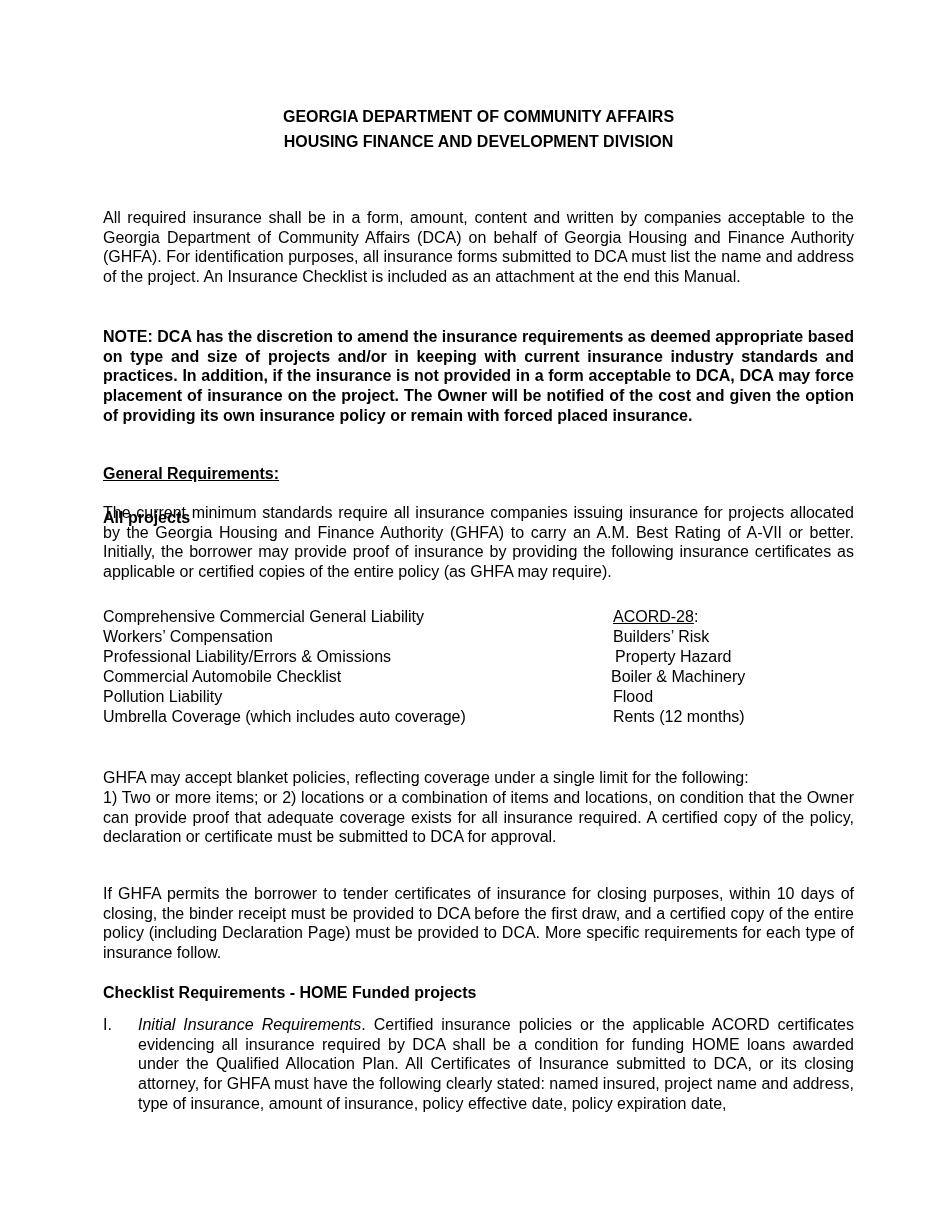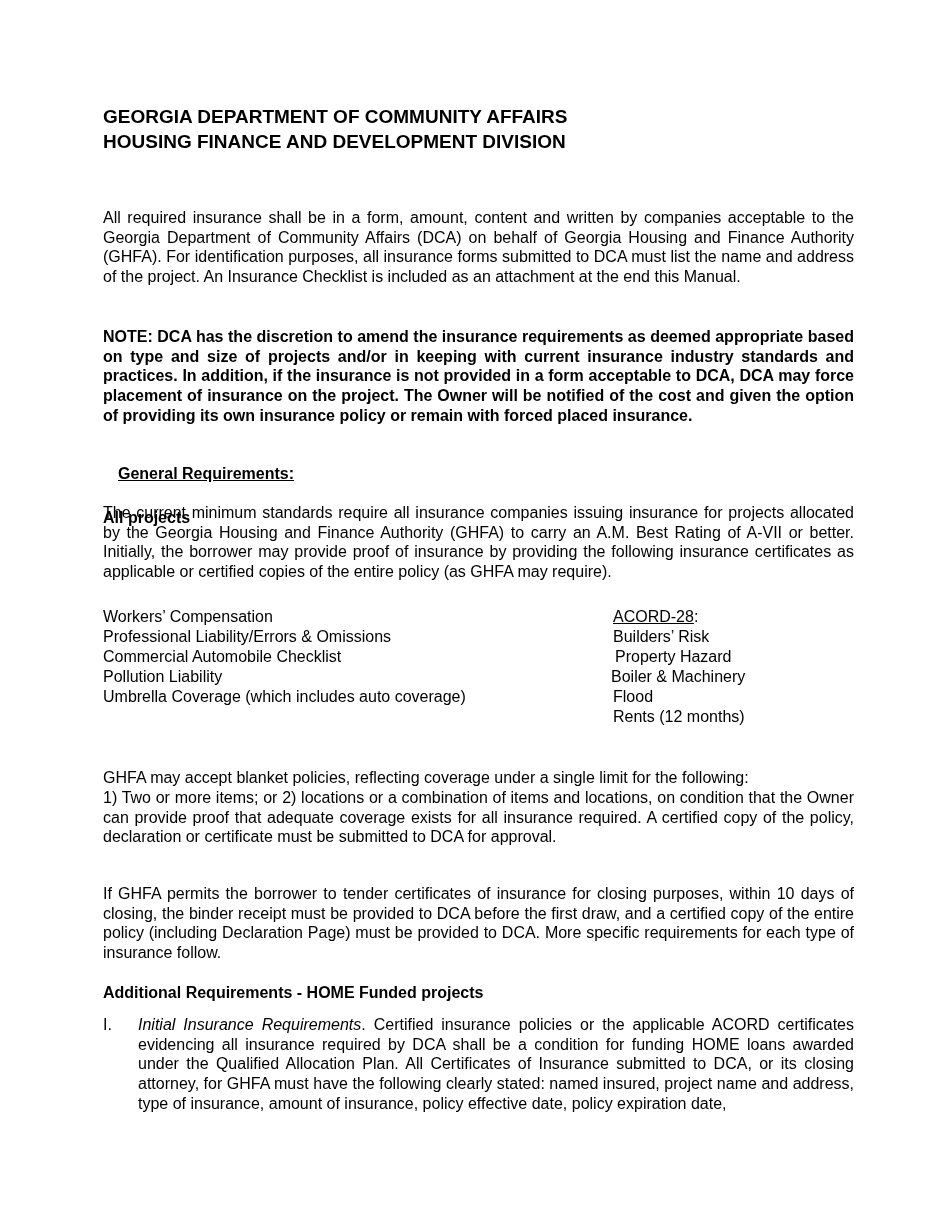--- a/index.html
+++ b/index.html
@@ -1,24 +1,24 @@
 <!DOCTYPE html>
 <html><head>
   <meta charset="utf-8">
   <style>
     html, body { margin: 0; padding: 0; background: #ffffff; }
     body { width: 950px; height: 1230px; position: relative; overflow: hidden; color: #000; font-family: "Liberation Sans", sans-serif; font-size: 16px; }
     .page { position: absolute; left: 103px; top: 0; width: 751px; }
-    .title-block { position: absolute; top: 104px; left: 0; width: 751px; font-weight: bold; font-size: 19px; line-height: 25px; }
+    .title-block { position: absolute; top: 104px; left: 0; width: 751px; text-align: center; font-weight: bold; font-size: 16px; line-height: 25px; }
     .title-line { display: block; }
     .para { position: absolute; left: 0; width: 751px; text-align: justify; line-height: 19.7px; margin: 0; }
     .bold { font-weight: bold; }
     .intro { top: 208px; }
     .note { top: 327px; }
-    .gen-head { position: absolute; top: 464px; left: 0; font-weight: bold; text-decoration: underline; line-height: 20px; margin-left: 15px; }
+    .gen-head { position: absolute; top: 464px; left: 0; font-weight: bold; text-decoration: underline; line-height: 20px; }
     .all-proj { position: absolute; top: 508px; left: 0; font-weight: bold; line-height: 20px; }
     .gen-body { top: 503px; }
     .col { position: absolute; top: 607px; line-height: 19.9px; }
     .col-left { left: 0; }
     .col-right { left: 510px; }
     .col .hd { text-decoration: underline; }
     .col div { white-space: nowrap; }
     .col-right .i2 { padding-left: 2px; }
     .col-right .i3 { margin-left: -2px; }
     .blanket { top: 768px; }
@@ -42,40 +42,41 @@
 
   <p class="para intro">All required insurance shall be in a form, amount, content and written by companies acceptable to the Georgia Department of Community Affairs (DCA) on behalf of Georgia Housing and Finance Authority  (GHFA).  For identification purposes, all insurance forms submitted to DCA must list the name and address of the project.  An Insurance Checklist is included as an attachment at the end this Manual.</p>
 
   <p class="para note bold">NOTE: DCA has the discretion to amend the insurance requirements as deemed appropriate based on type and size of projects and/or in keeping with current insurance industry standards and practices.  In addition, if the insurance is not provided in a form acceptable to DCA, DCA may force placement of insurance on the project.  The Owner will be notified of the cost and given the option of providing its own insurance policy or remain with forced placed insurance.</p>
 
   <div class="gen-head">General Requirements:</div>
   <div class="all-proj">All projects</div>
   <p class="para gen-body">The current minimum standards require all insurance companies issuing insurance for projects allocated by the Georgia Housing and Finance Authority (GHFA) to carry an A.M. Best Rating of A-VII or better. Initially, the borrower may provide proof of insurance by providing the following insurance certificates as applicable or certified copies of the entire policy (as GHFA may require).</p>
 
   <div class="col col-left">
+    <div>Comprehensive Commercial General Liability</div>
     <div>Workers’ Compensation</div>
     <div>Professional Liability/Errors &amp; Omissions</div>
     <div>Commercial Automobile Checklist</div>
     <div>Pollution Liability</div>
     <div>Umbrella Coverage (which includes auto coverage)</div>
   </div>
 
   <div class="col col-right">
     <div><span class="hd">ACORD-28</span><span>:</span></div>
     <div>Builders’ Risk</div>
     <div class="i2">Property Hazard</div>
     <div class="i3">Boiler &amp; Machinery</div>
     <div>Flood</div>
     <div>Rents (12 months)</div>
   </div>
 
   <p class="para blanket">GHFA may accept blanket policies, reflecting coverage under a single limit for the following:</p>
   <p class="para items">1) Two or more items; or 2) locations or a combination of items and locations, on condition that the Owner can provide proof that adequate coverage exists for all insurance required. A certified copy of the policy, declaration or certificate must be submitted to DCA for approval.</p>
   <p class="para tender">If GHFA permits the borrower to tender certificates of insurance for closing purposes, within 10 days of closing, the binder receipt must be provided to DCA before the first draw, and a certified copy of the entire policy (including Declaration Page) must be provided to DCA. More specific requirements for each type of insurance follow.</p>
 
-  <div class="add-head">Additional Requirements - HOME Funded projects</div>
+  <div class="add-head">Checklist Requirements - HOME Funded projects</div>
 
   <div class="list-item">
     <span class="list-num">I.</span>
     <p class="list-text"><span class="ital">Initial Insurance Requirements</span><span>. Certified insurance policies or the applicable ACORD certificates evidencing all insurance required by DCA shall be a condition for funding HOME loans awarded under the Qualified Allocation Plan. All Certificates of Insurance submitted to DCA, or its closing attorney, for GHFA must have the following clearly stated: named insured, project name and address, type of insurance, amount of insurance, policy effective date, policy expiration date,</span></p>
   </div>
 
 </div>
 
 </body></html>

